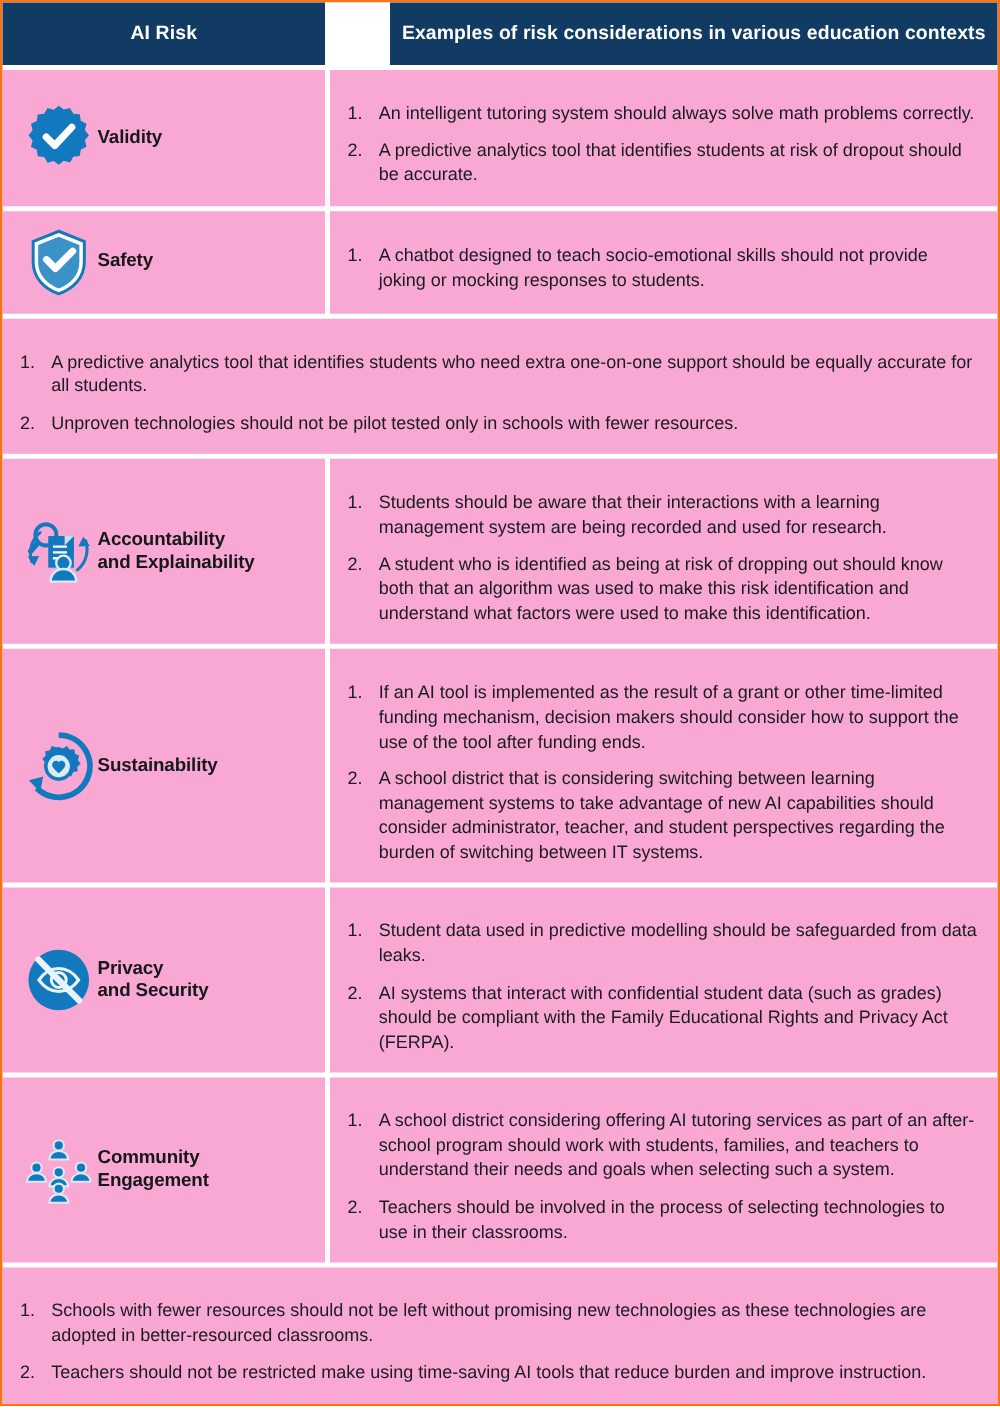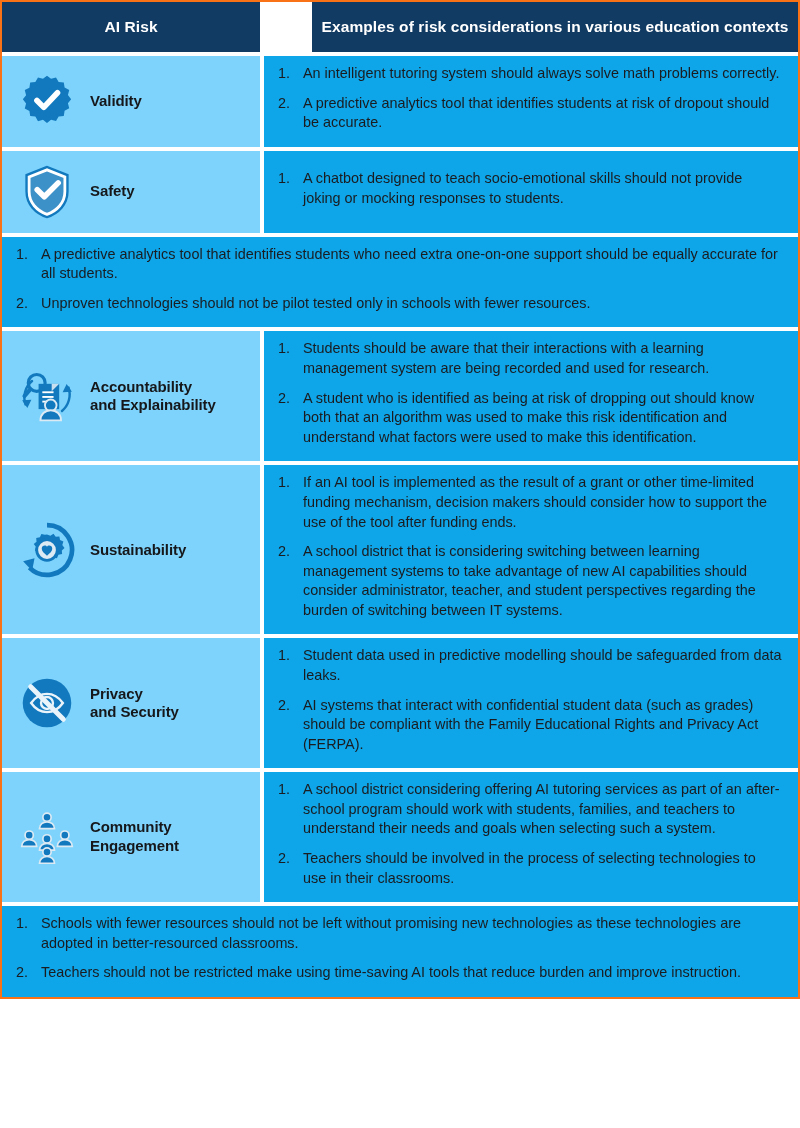--- a/index.html
+++ b/index.html
@@ -44,32 +44,31 @@
   .row {
     display: flex;
     width: 100%;
     box-sizing: border-box;
     column-gap: 4px;
     margin-top: 4px;
   }
   .cell-risk {
     width: 258px;
     flex: 0 0 258px;
-    background: #7dd3fc;
+    background: #f9a8d4;
     box-sizing: border-box;
     display: flex;
     align-items: center;
     padding: 10px 8px 10px 14px;
-    gap: 12px;
   }
   .cell-examples {
     flex: 1 1 auto;
-    background: #0ea5e9;
-    box-sizing: border-box;
-    padding: 8px 16px 14px 14px;
+    background: #f9a8d4;
+    box-sizing: border-box;
+    padding: 26px 16px 14px 14px;
     display: flex;
     align-items: center;
   }
   .icon-box {
     flex: 0 0 62px;
     width: 62px;
     height: 62px;
     display: flex;
     align-items: center;
     justify-content: center;

